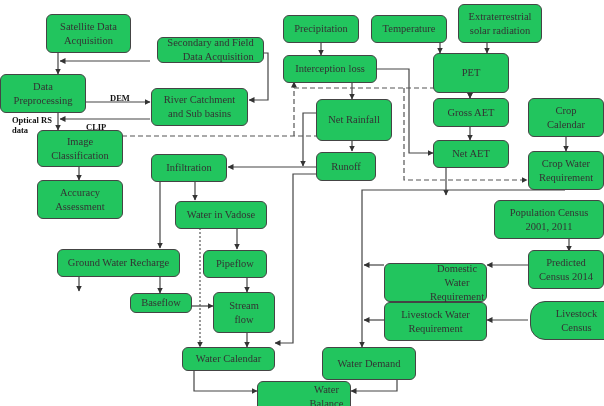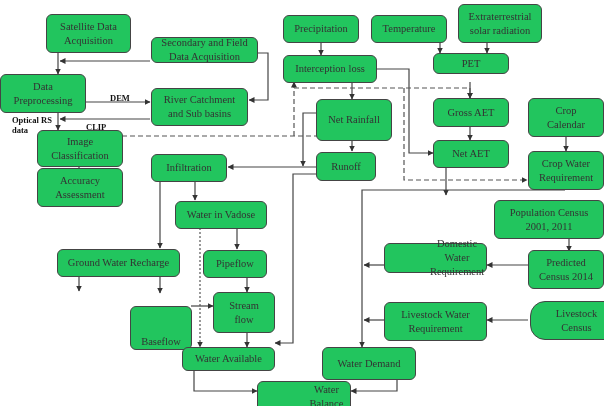--- a/index.html
+++ b/index.html
@@ -66,37 +66,37 @@
       <path d="M294,88 H470 V98" marker-end="url(#ah)"></path>
       <path d="M404,88 V180 H527" marker-end="url(#ah)"></path>
     </g>
     <path d="M200,228 V347" stroke="#555" stroke-width="1.2" fill="none" stroke-dasharray="2,2" marker-end="url(#ah)"></path>
   </svg>
 
   <div class="box" style="left:46px;top:14px;width:85px;height:39px;">
       <span style="white-space:pre-line">Satellite Data
 Acquisition</span>
     </div>
-  <div class="box" style="left:151px;top:37px;width:107px;height:26px;">
+  <div class="box" style="left:157px;top:37px;width:107px;height:26px;text-align:right;">
       <span style="white-space:pre-line">Secondary and Field
 Data Acquisition</span>
     </div>
   <div class="box" style="left:0;top:74px;width:86px;height:39px;">
       <span style="white-space:pre-line">Data
 Preprocessing</span>
     </div>
   <div class="box" style="left:151px;top:88px;width:97px;height:38px;">
       <span style="white-space:pre-line">River Catchment
 and Sub basins</span>
     </div>
   <div class="box" style="left:37px;top:130px;width:86px;height:37px;">
       <span style="white-space:pre-line">Image
 Classification</span>
     </div>
-  <div class="box" style="left:37px;top:168px;width:86px;height:39px;">
+  <div class="box" style="left:37px;top:180px;width:86px;height:39px;">
       <span style="white-space:pre-line">Accuracy
 Assessment</span>
     </div>
 
   <div class="box" style="left:283px;top:15px;width:76px;height:28px;">
       <span>Precipitation</span>
     </div>
   <div class="box" style="left:283px;top:55px;width:94px;height:28px;">
       <span>Interception loss</span>
     </div>
@@ -106,21 +106,21 @@
   <div class="box" style="left:316px;top:152px;width:60px;height:29px;">
       <span>Runoff</span>
     </div>
   <div class="box" style="left:371px;top:15px;width:76px;height:28px;">
       <span>Temperature</span>
     </div>
   <div class="box" style="left:458px;top:4px;width:84px;height:39px;">
       <span style="white-space:pre-line">Extraterrestrial
 solar radiation</span>
     </div>
-  <div class="box" style="left:433px;top:53px;width:76px;height:21px;">
+  <div class="box" style="left:433px;top:53px;width:76px;height:40px;">
       <span>PET</span>
     </div>
   <div class="box" style="left:433px;top:98px;width:76px;height:29px;">
       <span>Gross AET</span>
     </div>
   <div class="box" style="left:433px;top:140px;width:76px;height:28px;">
       <span>Net AET</span>
     </div>
   <div class="box" style="left:528px;top:98px;width:76px;height:39px;">
       <span style="white-space:pre-line">Crop
@@ -133,43 +133,43 @@
 
   <div class="box" style="left:151px;top:154px;width:76px;height:28px;">
       <span>Infiltration</span>
     </div>
   <div class="box" style="left:175px;top:201px;width:92px;height:28px;">
       <span>Water in Vadose</span>
     </div>
   <div class="box" style="left:57px;top:249px;width:123px;height:28px;">
       <span>Ground Water Recharge</span>
     </div>
-  <div class="box" style="left:130px;top:306px;width:62px;height:44px;align-items:flex-end;">
+  <div class="box" style="left:130px;top:293px;width:62px;height:20px;">
       <span>Baseflow</span>
     </div>
   <div class="box" style="left:203px;top:250px;width:64px;height:28px;">
       <span>Pipeflow</span>
     </div>
   <div class="box" style="left:213px;top:292px;width:62px;height:41px;">
       <span style="white-space:pre-line">Stream
 flow</span>
     </div>
   <div class="box" style="left:182px;top:347px;width:93px;height:24px;">
-      <span>Water Available</span>
+      <span>Water Calendar</span>
     </div>
 
   <div class="box" style="left:494px;top:200px;width:110px;height:39px;">
       <span style="white-space:pre-line">Population Census
 2001, 2011</span>
     </div>
   <div class="box" style="left:528px;top:250px;width:76px;height:39px;">
       <span style="white-space:pre-line">Predicted
 Census 2014</span>
     </div>
-  <div class="box" style="left:384px;top:243px;width:103px;height:30px;padding-left:46px;">
+  <div class="box" style="left:384px;top:263px;width:103px;height:39px;padding-left:46px;">
       <span style="white-space:pre-line">Domestic Water
 Requirement</span>
     </div>
   <div class="box" style="left:530px;top:301px;width:93px;height:39px;border-radius:15px;">
       <span style="white-space:pre-line">Livestock
 Census</span>
     </div>
   <div class="box" style="left:384px;top:302px;width:103px;height:39px;">
       <span style="white-space:pre-line">Livestock Water
 Requirement</span>

